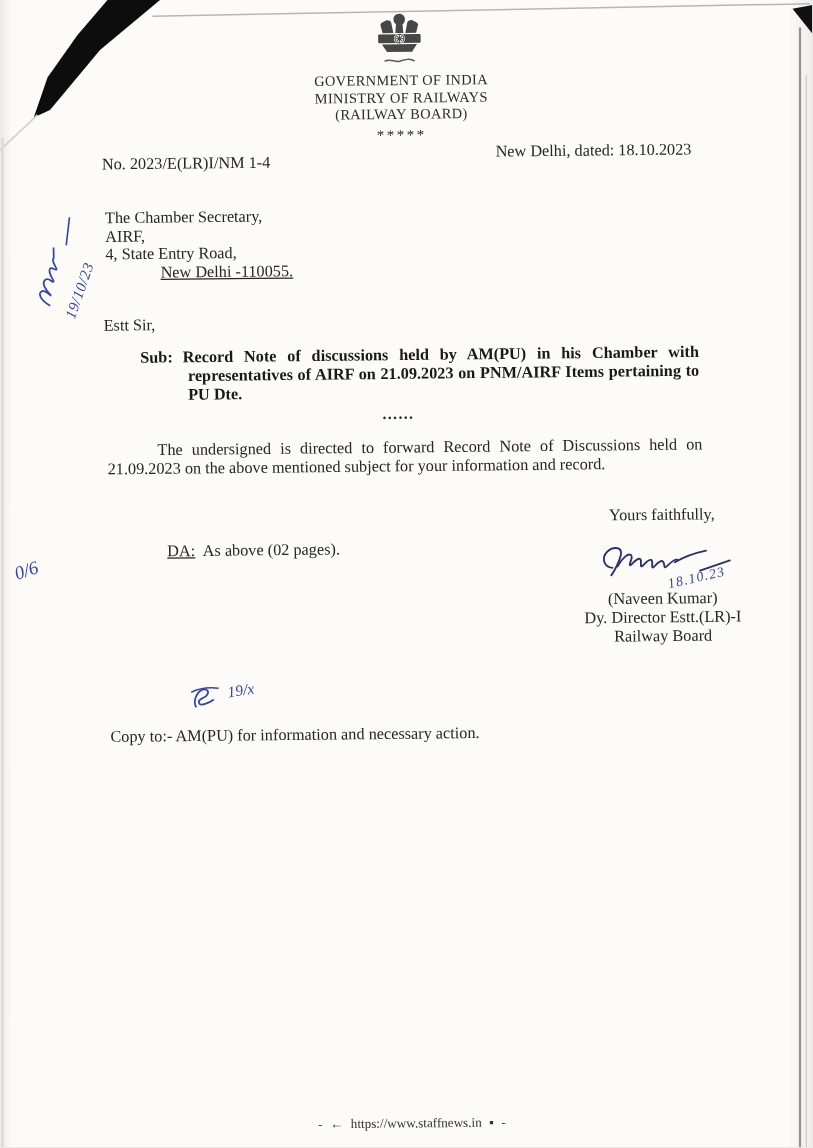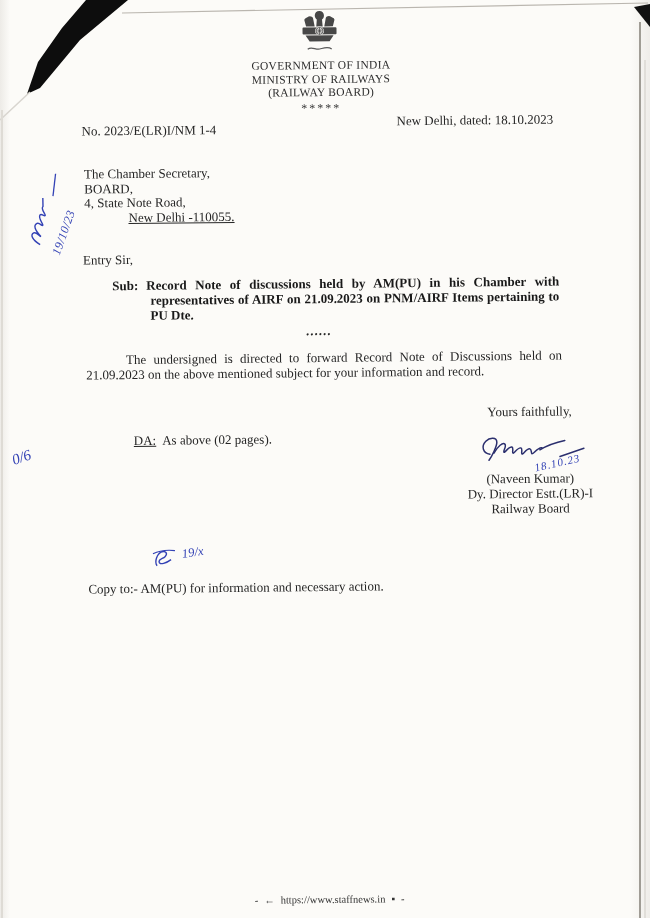--- a/index.html
+++ b/index.html
@@ -92,26 +92,26 @@
       <div>MINISTRY OF RAILWAYS</div>
       <div>(RAILWAY BOARD)</div>
       <div class="stars">*****</div>
     </div>
 
     <div class="refno abs">No. 2023/E(LR)I/NM 1-4</div>
     <div class="dateline abs">New Delhi, dated: 18.10.2023</div>
 
     <div class="recipient abs">
       <div>The Chamber Secretary,</div>
-      <div>BOARD,</div>
-      <div>4, State Note Road,</div>
+      <div>AIRF,</div>
+      <div>4, State Entry Road,</div>
       <div class="u">New Delhi -110055.</div>
     </div>
 
-    <div class="salutation abs">Entry Sir,</div>
+    <div class="salutation abs">Estt Sir,</div>
 
     <div class="subject abs">
       <span class="sublabel">Sub:</span><span>Record Note of discussions held by AM(PU) in his Chamber with representatives of AIRF on 21.09.2023 on PNM/AIRF Items pertaining to PU Dte.</span>
     </div>
 
     <div class="dots abs">......</div>
 
     <div class="bodypara abs">The undersigned is directed to forward Record Note of Discussions held on 21.09.2023 on the above mentioned subject for your information and record.</div>
 
     <div class="closing abs">Yours faithfully,</div>

